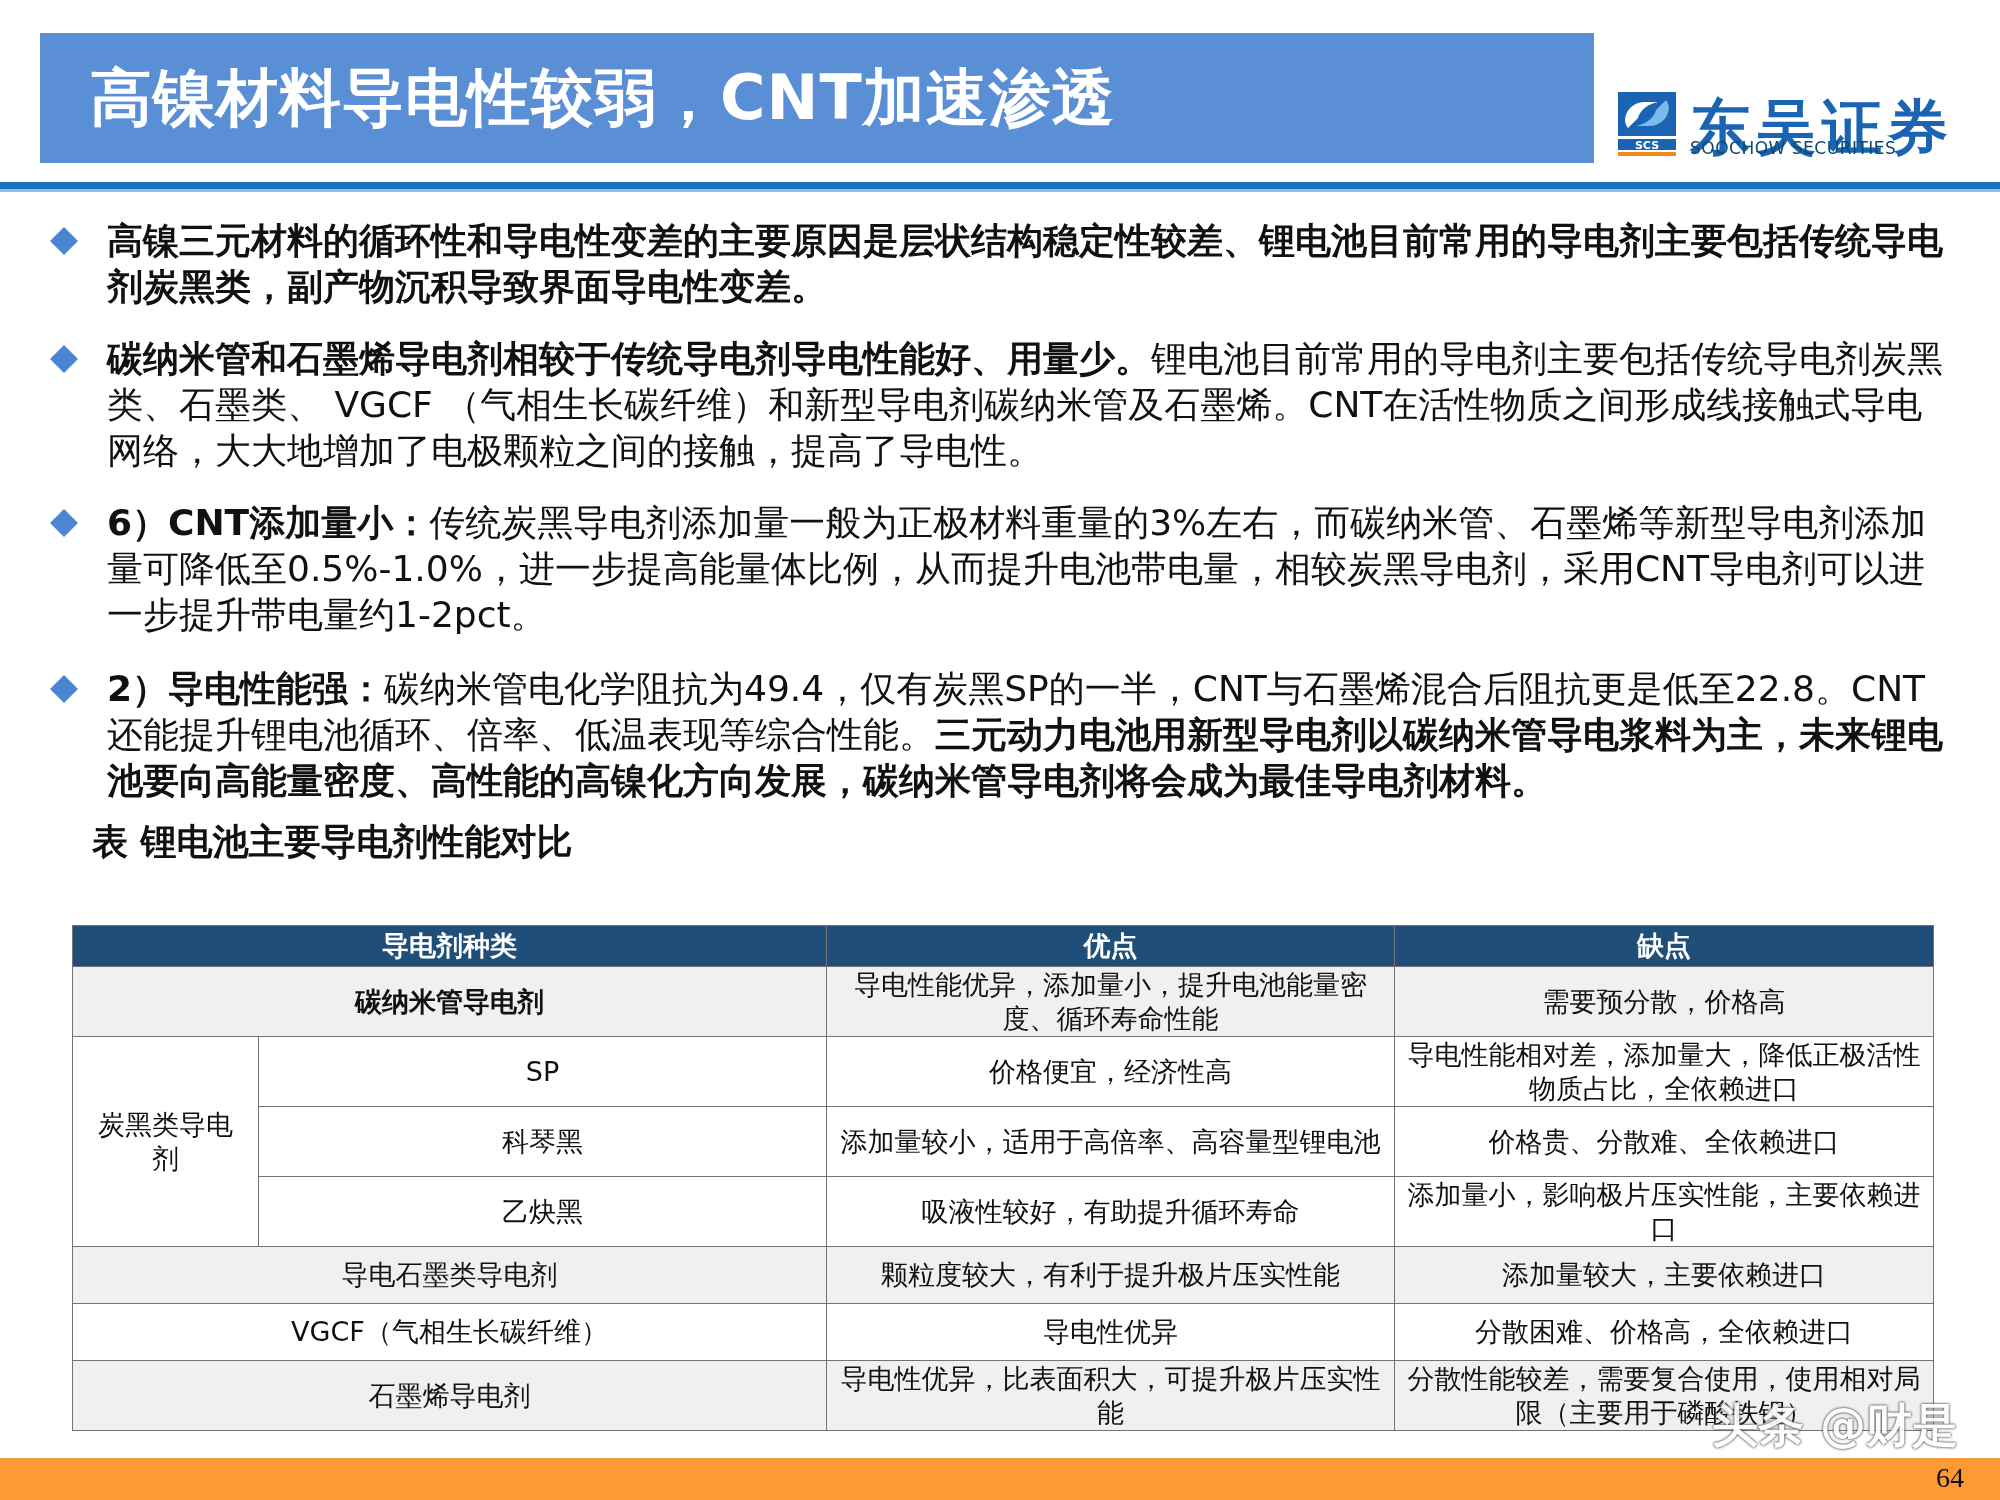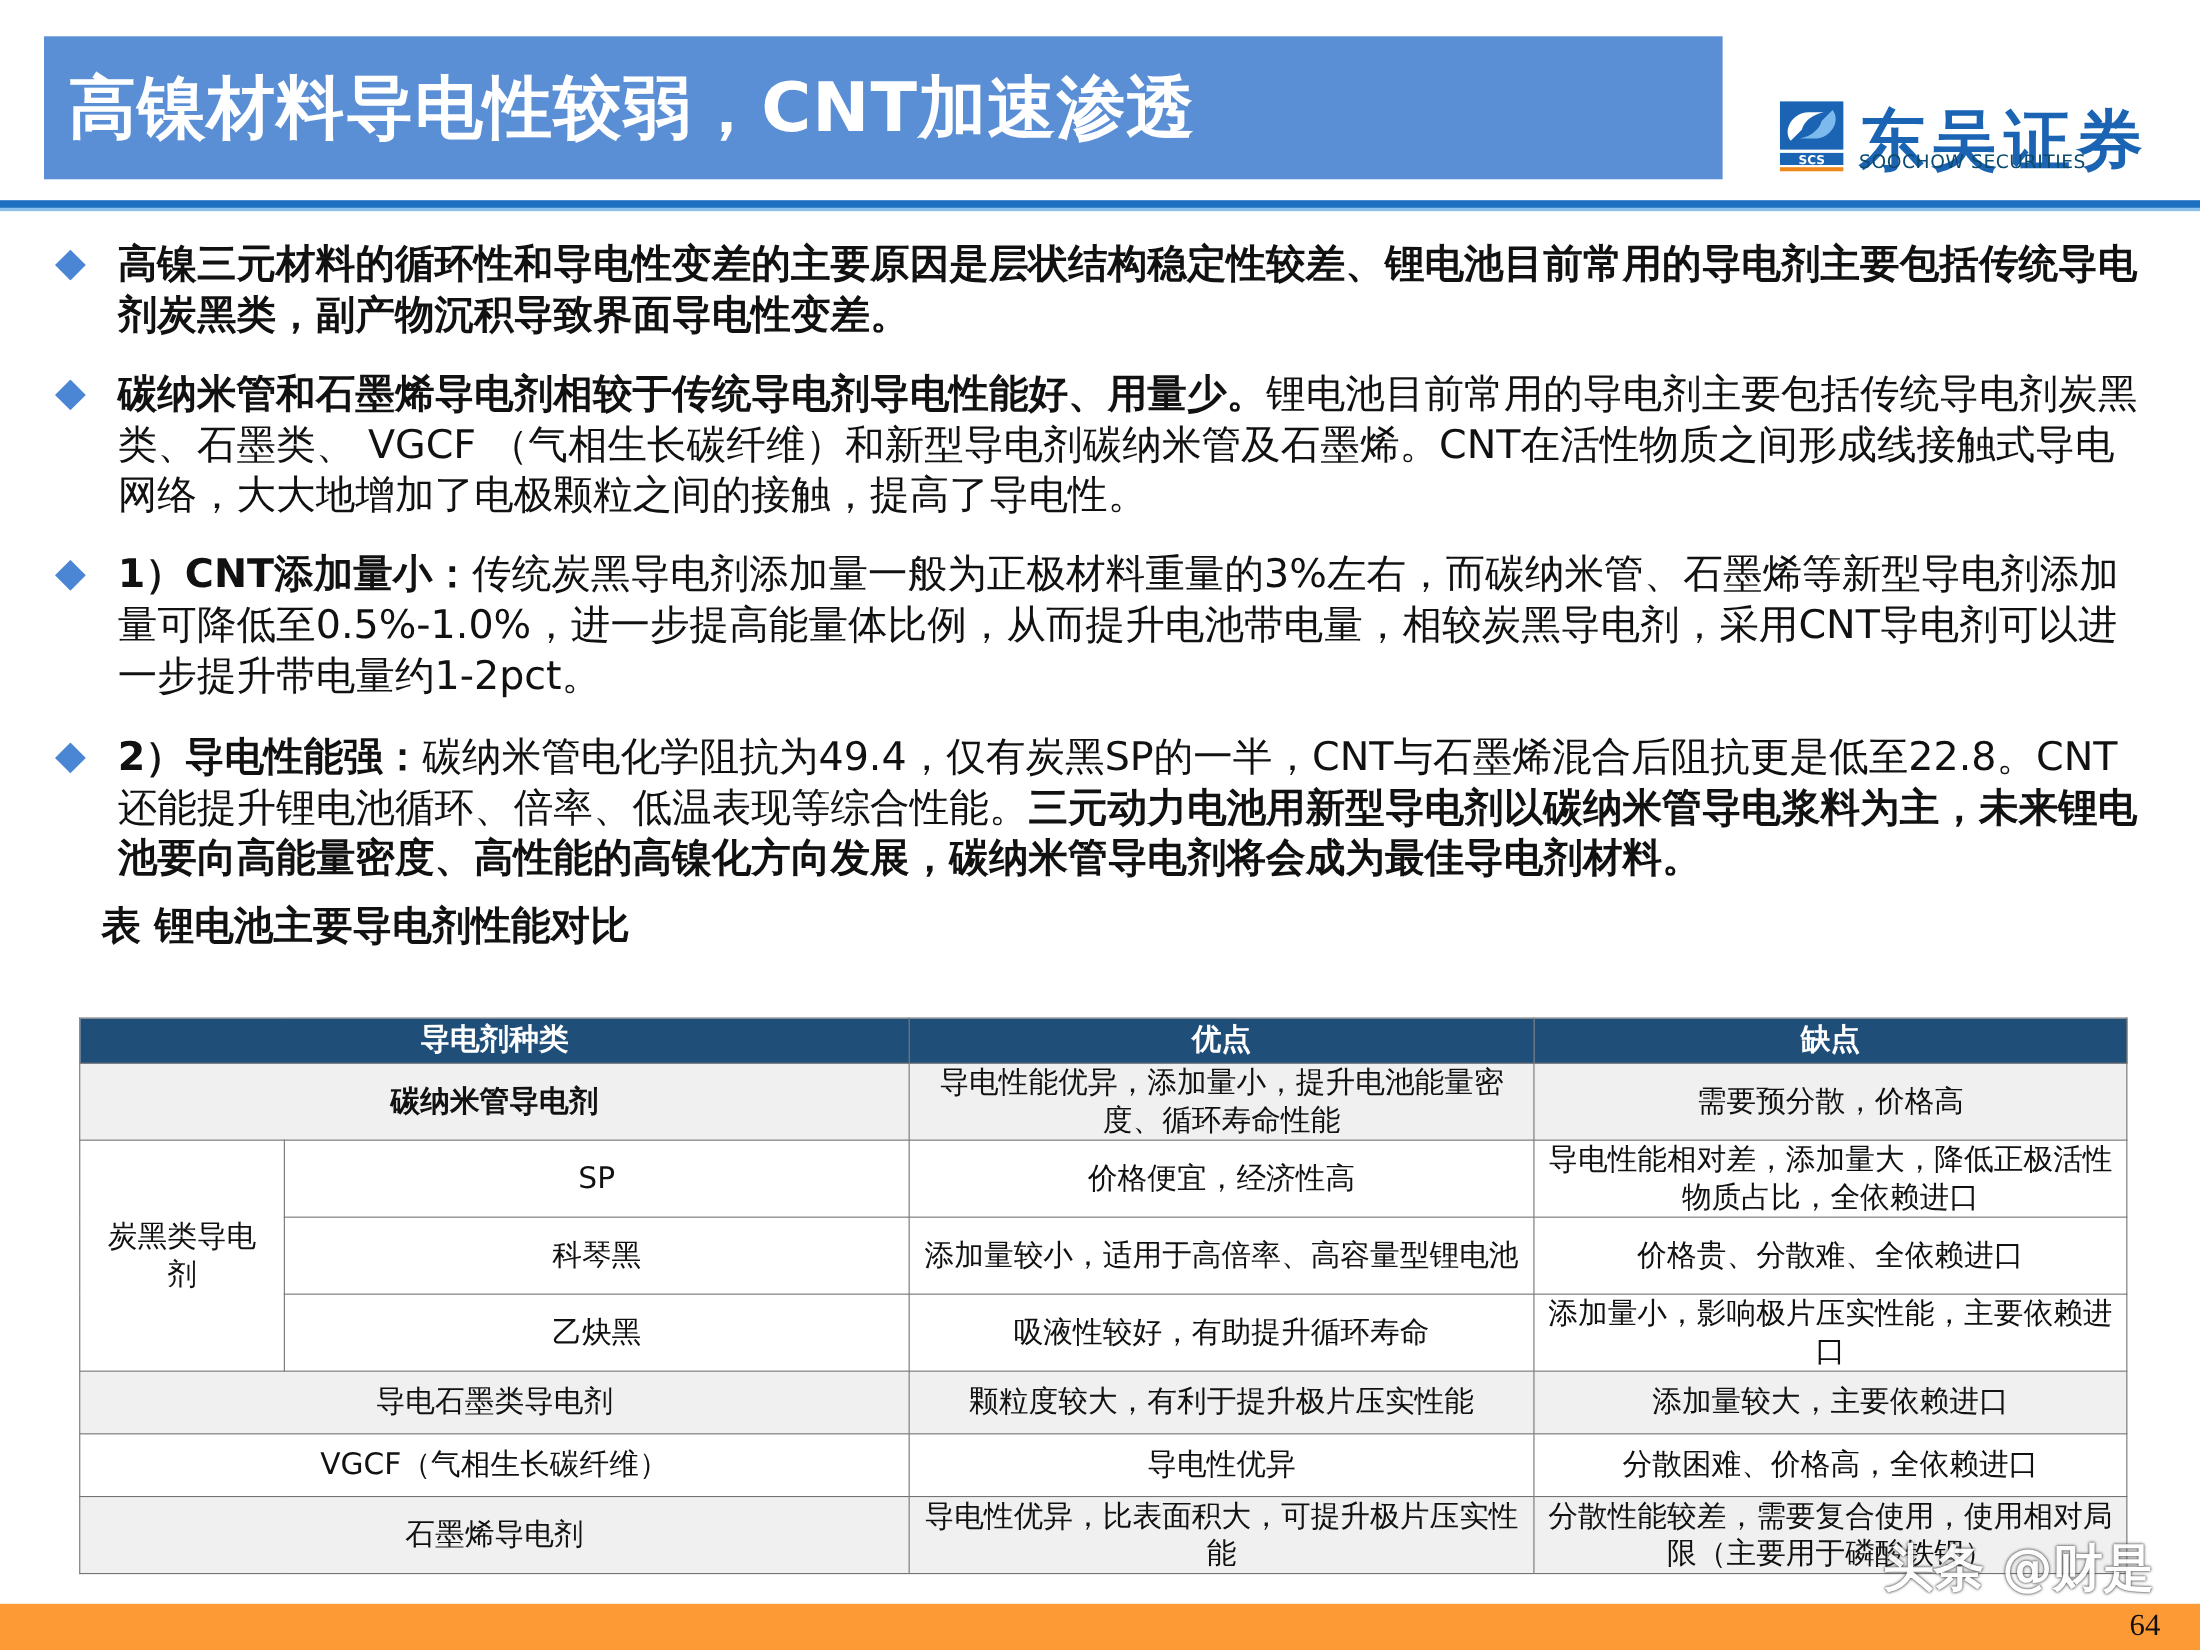--- a/index.html
+++ b/index.html
@@ -5,21 +5,21 @@
   html, body { margin: 0; padding: 0; }
   body {
     width: 2000px; height: 1500px; position: relative; overflow: hidden;
     background: #ffffff;
     font-family: "DejaVu Sans", "Liberation Sans", sans-serif;
     color: #111;
   }
   .title-banner {
     position: absolute; left: 40px; top: 33px; width: 1526px; height: 130px;
     background: #5a8fd6;
-    display: flex; align-items: center;
+    display: flex; align-items: center; padding-left: 28px;
   }
   .title-text {
     margin-left: 22px; color: #fff; font-size: 62px; font-weight: bold;
     letter-spacing: 1px; white-space: nowrap;
   }
   .logo { position: absolute; left: 1618px; top: 92px; width: 290px; height: 68px; }
   .logo-mark { position: absolute; left: 0; top: 0; width: 58px; height: 64px; }
   .logo-cn {
     position: absolute; left: 72px; top: -4px; font-size: 60px; font-weight: bold;
     color: #1a64b3; letter-spacing: 6px; white-space: nowrap;
@@ -129,21 +129,21 @@
     </div>
   </div>
 
   <div class="bullet" style="top:282px;">
     <span class="diamond" style="top:9px;">
       <svg width="28" height="28" viewBox="0 0 28 28">
           <polygon points="14,0 28,14 14,28 0,14" fill="#4a86d4"></polygon>
         </svg>
     </span>
     <div class="btext">
-      <b>1）CNT添加量小：</b><span>传统炭黑导电剂添加量一般为正极材料重量的3%左右，而碳纳米管、石墨烯等新型导电剂添加量可降低至0.5%-1.0%，进一步提高能量体比例，从而提升电池带电量，相较炭黑导电剂，采用CNT导电剂可以进一步提升带电量约1-2pct。</span>
+      <b>6）CNT添加量小：</b><span>传统炭黑导电剂添加量一般为正极材料重量的3%左右，而碳纳米管、石墨烯等新型导电剂添加量可降低至0.5%-1.0%，进一步提高能量体比例，从而提升电池带电量，相较炭黑导电剂，采用CNT导电剂可以进一步提升带电量约1-2pct。</span>
     </div>
   </div>
 
   <div class="bullet" style="top:448px;">
     <span class="diamond" style="top:9px;">
       <svg width="28" height="28" viewBox="0 0 28 28">
           <polygon points="14,0 28,14 14,28 0,14" fill="#4a86d4"></polygon>
         </svg>
     </span>
     <div class="btext">

